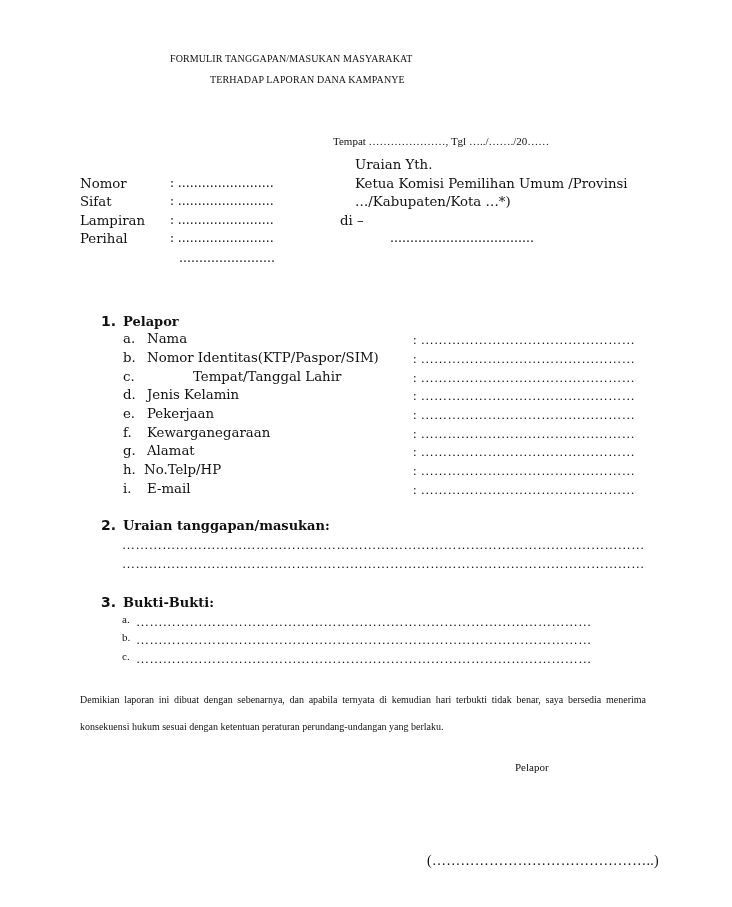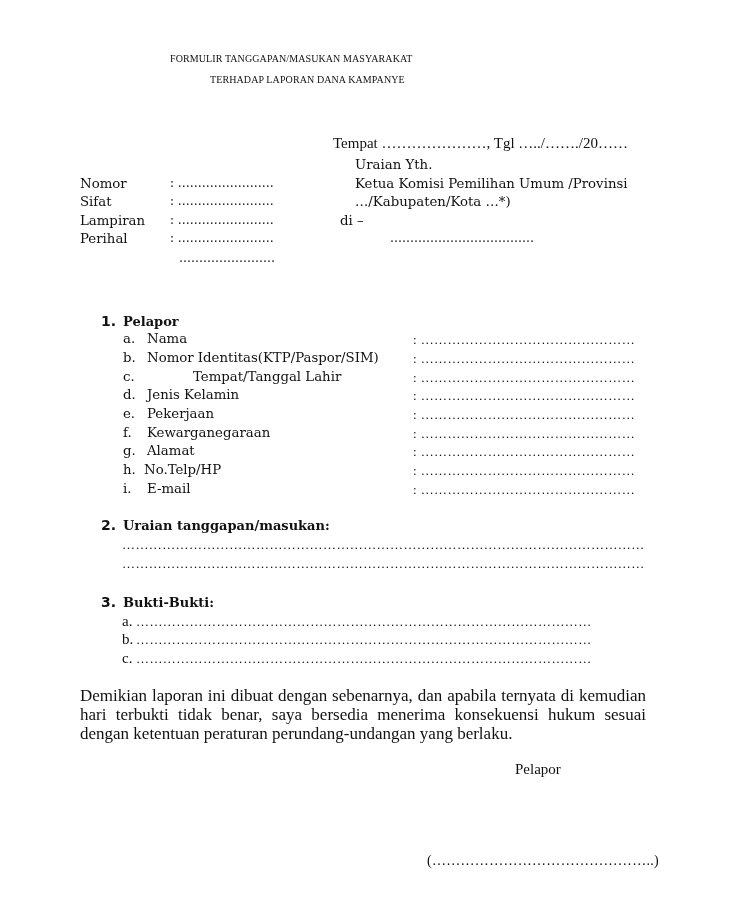--- a/index.html
+++ b/index.html
@@ -2,25 +2,25 @@
 <html><head>
   <meta charset="utf-8">
   <style>
     html, body { margin: 0; padding: 0; background: #ffffff; }
     body {
       width: 732px; height: 907px; position: relative; overflow: hidden;
       font-family: "DejaVu Serif", serif; color: #111111; font-size: 13.3px;
     }
     .abs { position: absolute; white-space: nowrap; }
     .title { font-family: "Liberation Serif", serif; font-size: 10px; letter-spacing: 0.1px; }
-    .ls { font-family: "Liberation Serif", serif; font-size: 15px; }
+    .ls { font-family: "Liberation Serif", serif; font-size: 11px; }
     .fill-dots { position: absolute; overflow: hidden; white-space: nowrap; font-family: "Liberation Serif", serif; font-size: 13px; letter-spacing: 0.4px; }
     .heading { font-family: "DejaVu Serif", serif; font-weight: bold; font-size: 13px; }
     .num { font-family: "DejaVu Sans", sans-serif; font-weight: bold; font-size: 14px; }
-    .para { font-family: "Liberation Serif", serif; font-size: 17px; line-height: 19px; text-align: justify; position: absolute; left: 80px; width: 566px; }
+    .para { font-family: "Liberation Serif", serif; font-size: 10px; line-height: 27px; text-align: justify; position: absolute; left: 80px; width: 566px; }
   </style>
 </head>
 <body>
 
 <div class="abs title" style="left:170px; top:53px;">FORMULIR  TANGGAPAN/MASUKAN MASYARAKAT</div>
 <div class="abs title" style="left:210px; top:74px;">TERHADAP LAPORAN DANA KAMPANYE</div>
 
 <div class="abs ls" style="left:333px; top:135px;">Tempat …………………, Tgl …../……./20……</div>
 
 <div>

